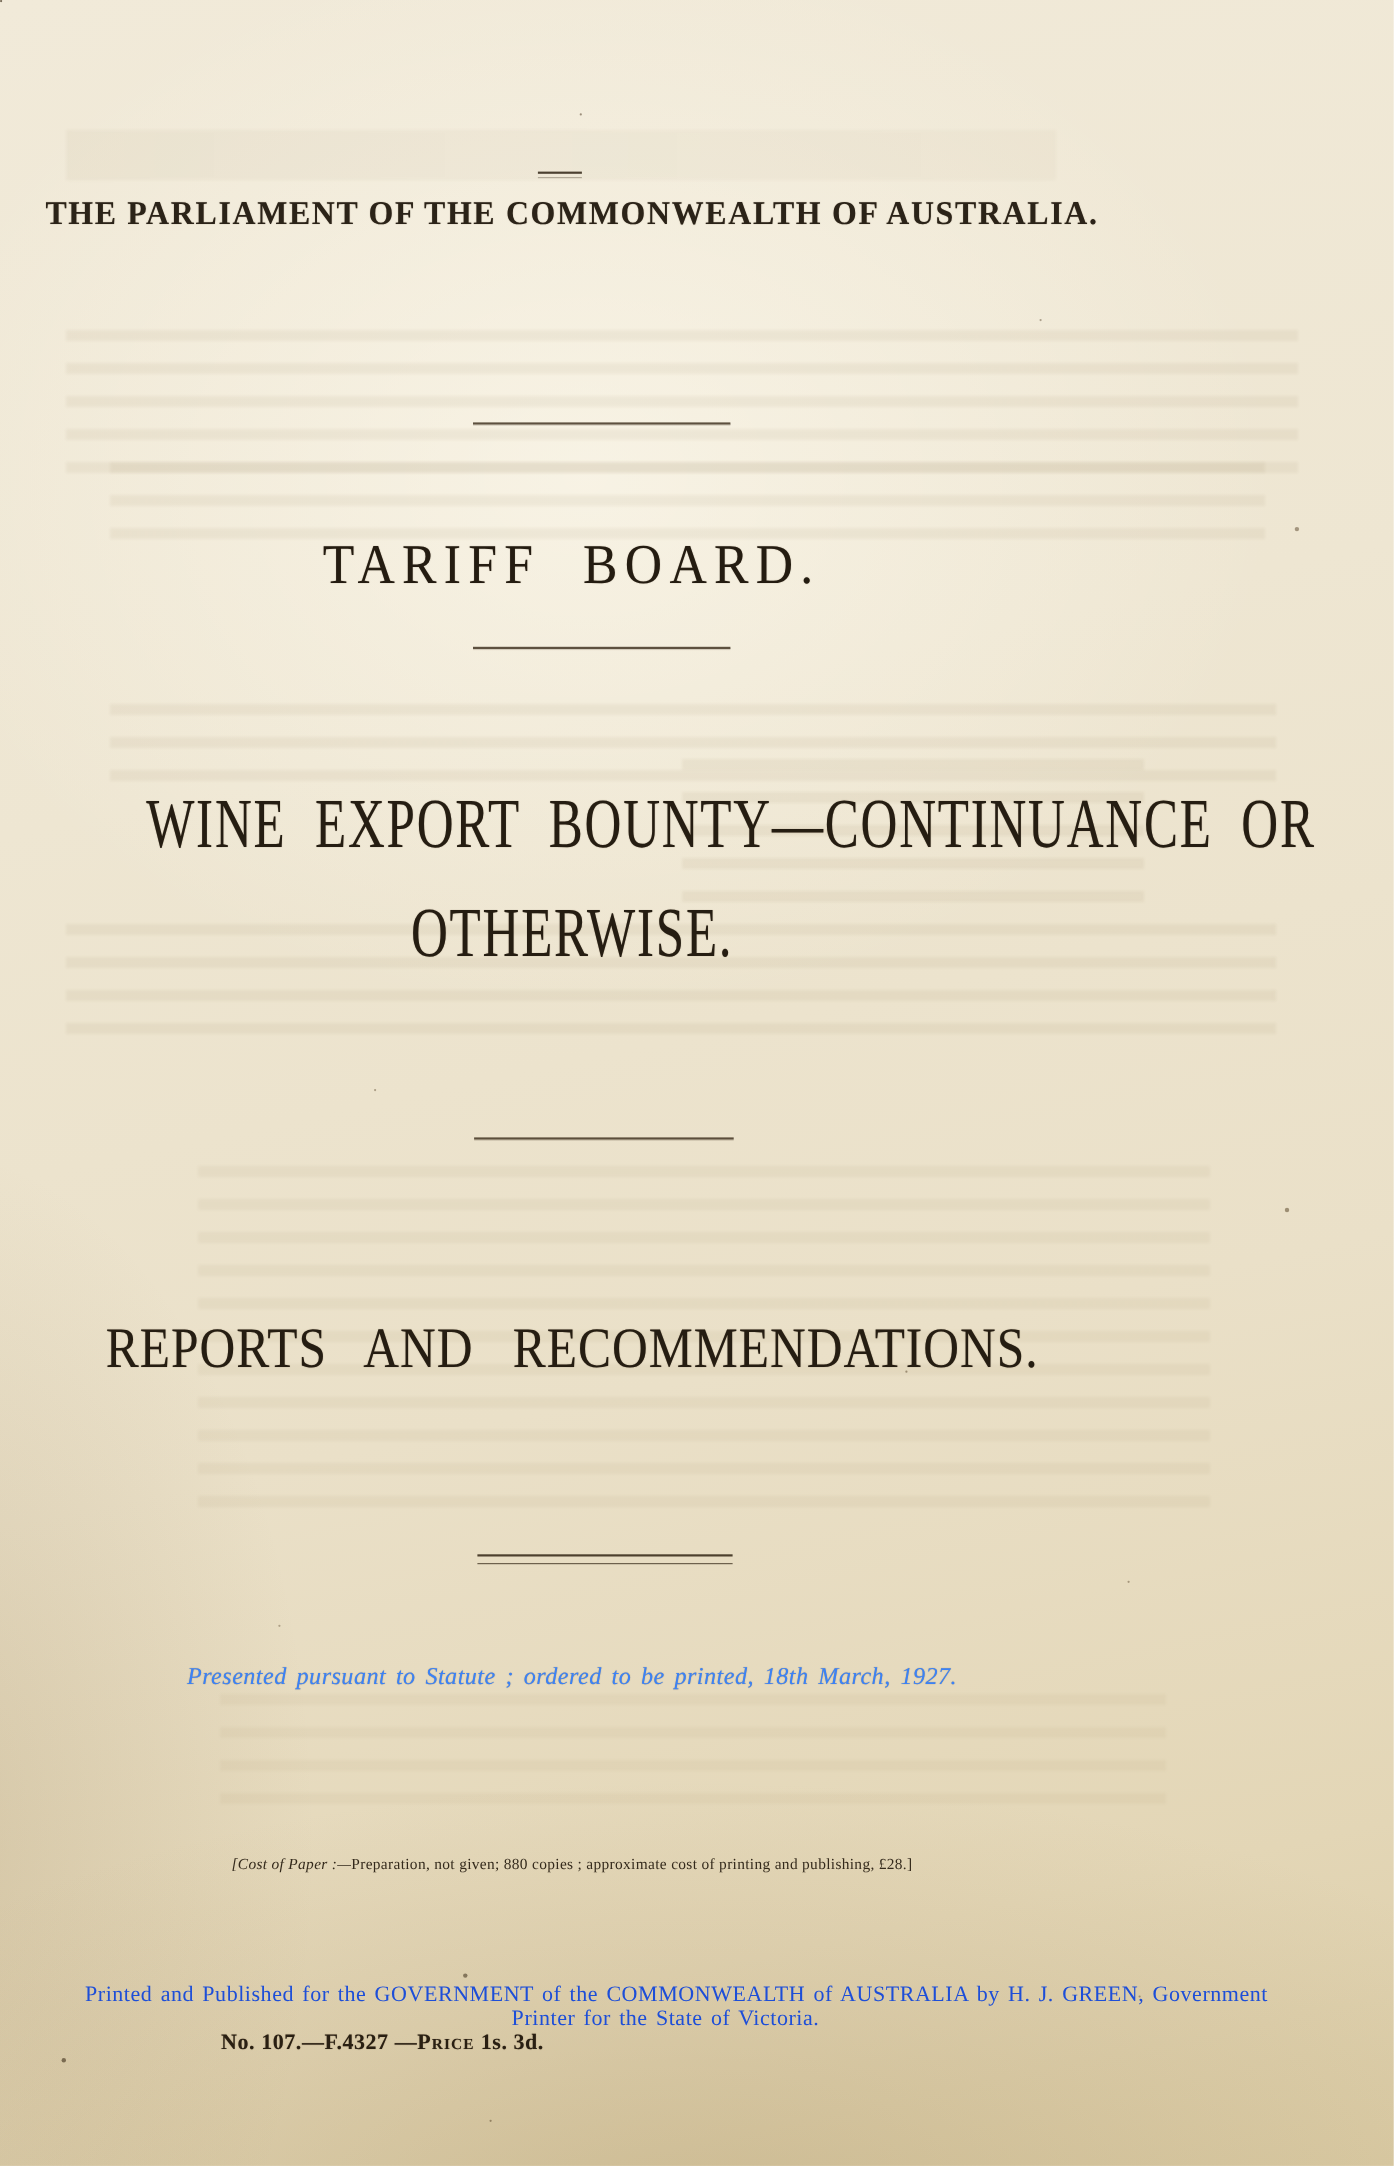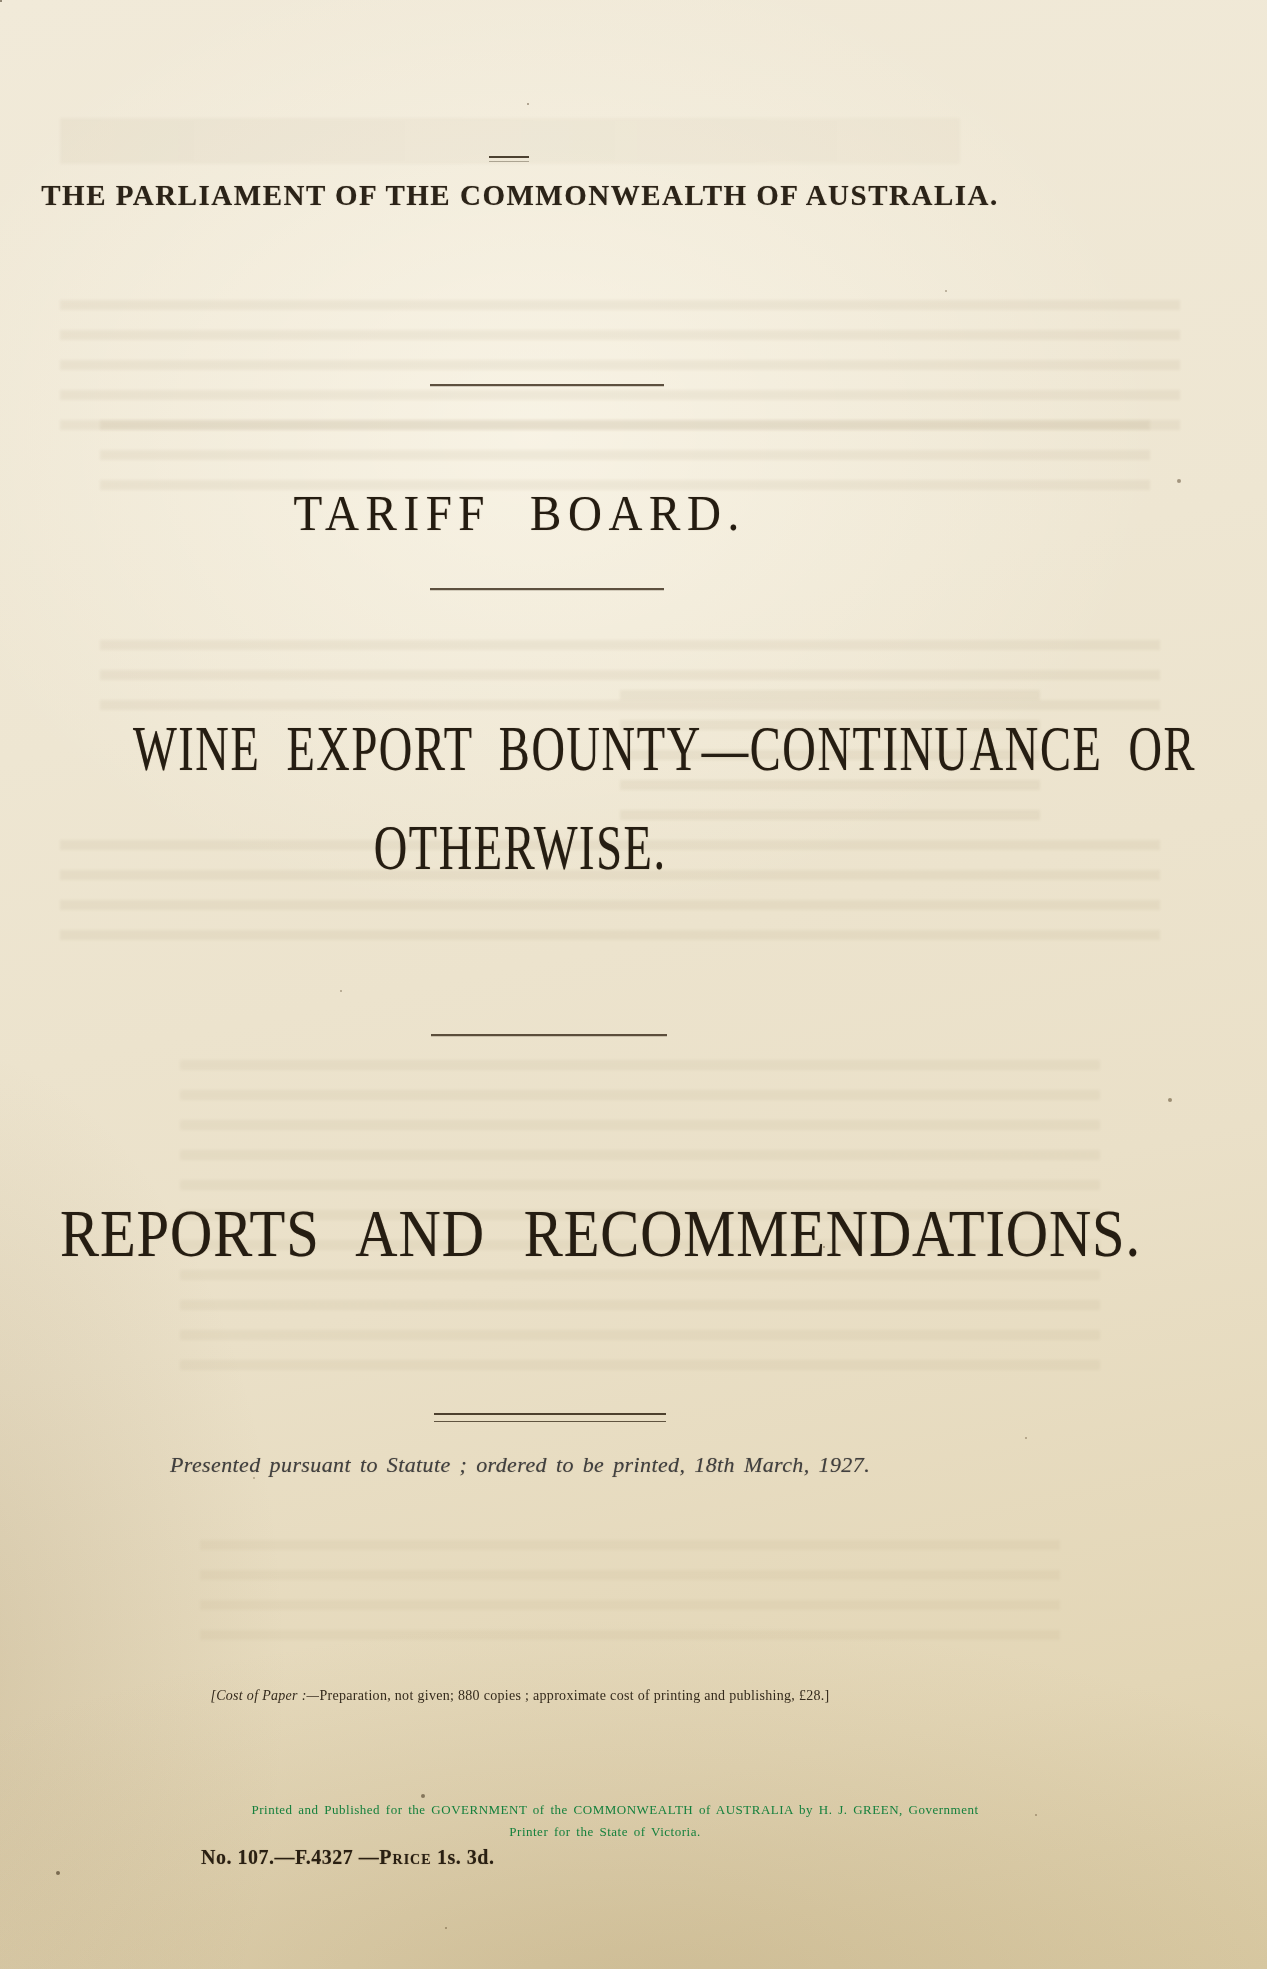--- a/index.html
+++ b/index.html
@@ -28,32 +28,32 @@
   .rule-3{top:1034px;left:431px;width:236px;}
 
   .dept{top:484px;font-size:50px;letter-spacing:7px;word-spacing:22px;color:#241c11;}
   .dept .stretch{display:inline-block;transform:scale(.94,1.02);}
 
   .main-title{font-size:58px;color:#251d12;letter-spacing:2px;word-spacing:16px;}
   .main-title .stretch{display:inline-block;transform:scale(.8,1.1);transform-origin:center;}
   .title-1{top:715px;}
   .title-2{top:814px;}
 
-  .subtitle{top:1196px;font-size:65px;color:#251d12;letter-spacing:1px;word-spacing:26px;}
+  .subtitle{top:1196px;font-size:50px;color:#251d12;letter-spacing:1px;word-spacing:26px;}
   .subtitle .stretch{display:inline-block;transform:scale(.9,1.04);}
 
   .double-rule{position:absolute;top:1413px;left:434px;width:232px;height:6px;
     border-top:2px solid rgba(50,37,20,.85);border-bottom:1px solid rgba(50,37,20,.75);}
 
-  .presented{top:1452px;font-size:22px;font-style:italic;letter-spacing:.4px;word-spacing:3px;color:#404040;}
+  .presented{top:1511px;font-size:22px;font-style:italic;letter-spacing:.4px;word-spacing:3px;color:#3b82f6;}
 
   .cost{top:1688px;font-size:14px;color:#342a1c;letter-spacing:.3px;}
   .cost .lbl{font-style:italic;}
 
-  .imprint{color:#15803d;font-size:13px;letter-spacing:.5px;word-spacing:2px;}
+  .imprint{color:#1d4ed8;font-size:20px;letter-spacing:.5px;word-spacing:2px;}
   .imprint-1{top:1802px;left:0;width:1230px;}
   .imprint-2{top:1824px;left:0;width:1210px;}
 
   .catalogue{position:absolute;top:1846px;left:158px;font-size:20px;font-weight:bold;
     color:#291f12;letter-spacing:.5px;white-space:nowrap;margin-left:43px;}
   .catalogue .sc{font-variant:small-caps;letter-spacing:1px;}
 
   
   .ghost{position:absolute;opacity:.07;filter:blur(1.6px);pointer-events:none;}
   .ghost-lines{background:repeating-linear-gradient(180deg,

